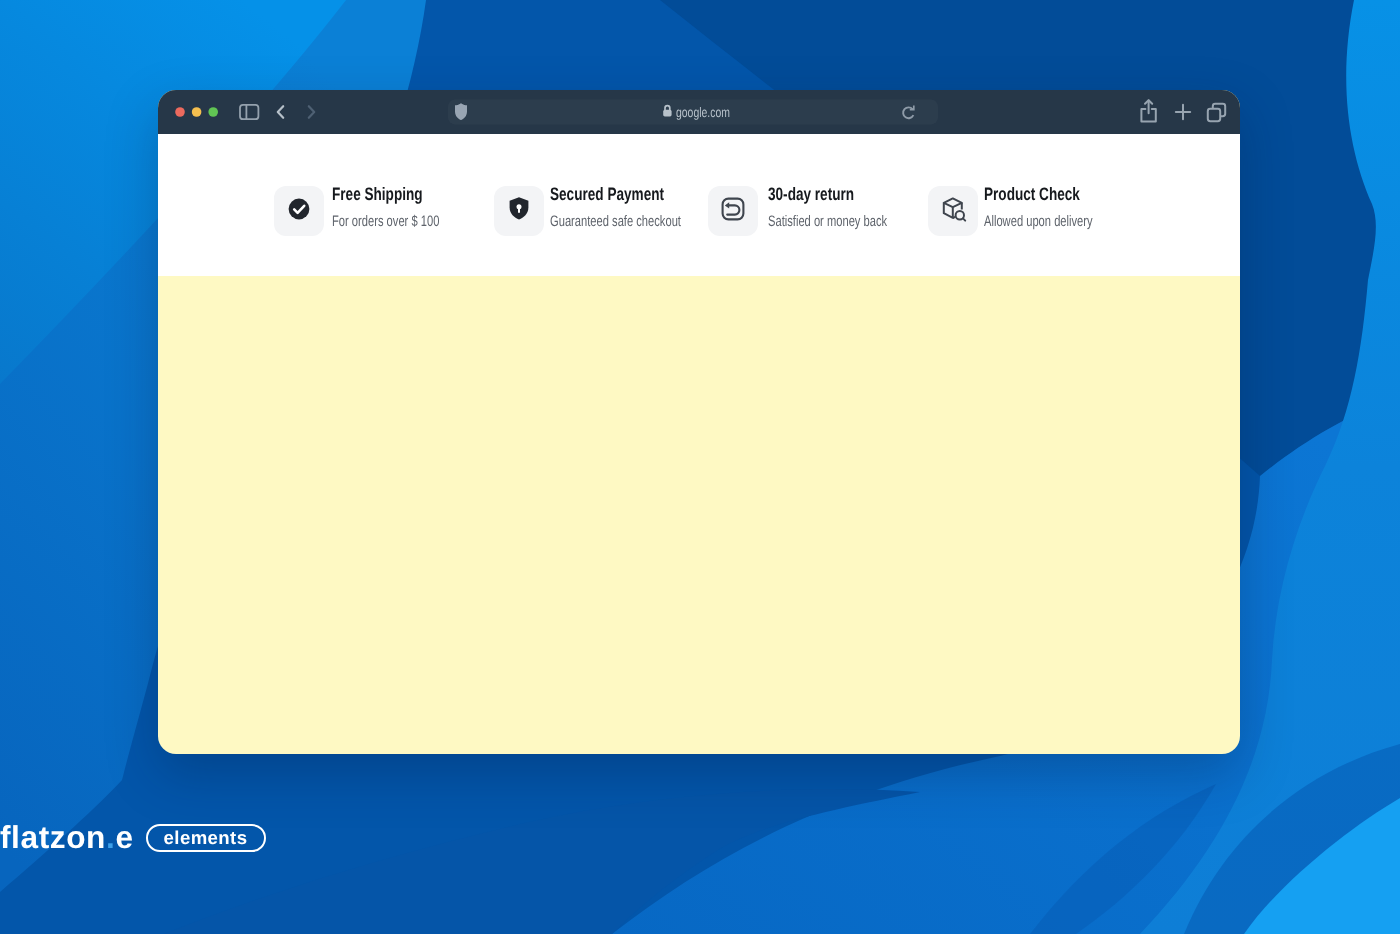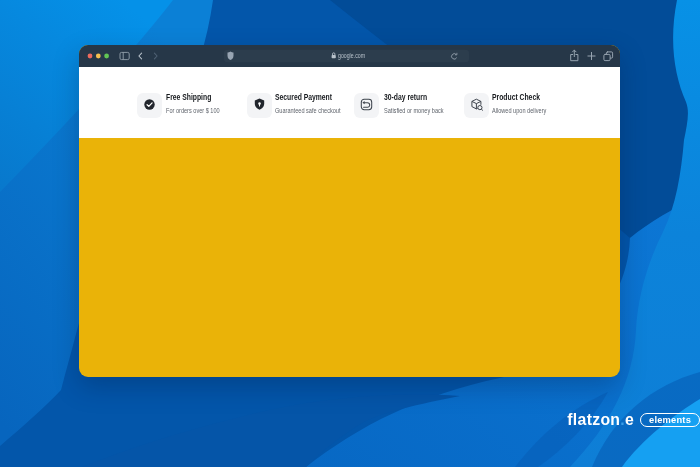--- a/index.html
+++ b/index.html
@@ -1,29 +1,29 @@
 <!DOCTYPE html>
 <html><head>
 <meta charset="utf-8">
 <style>
   html,body{margin:0;padding:0}
   body{width:700px;height:467px;overflow:hidden;position:relative;
        font-family:"Liberation Sans",sans-serif;background:#0356AA}
   #bg{position:absolute;left:0;top:0;width:700px;height:467px}
   #win{position:absolute;left:79px;top:45px;width:541px;height:331.5px;
-       border-radius:9px;overflow:hidden;background:#eab308;
+       border-radius:9px;overflow:hidden;background:#fef9c3;
        box-shadow:0 10px 26px rgba(3,25,66,.28)}
   #hdr{position:absolute;left:0;top:0;width:541px;height:22px;background:#263748}
   #strip{position:absolute;left:0;top:22px;width:541px;height:71px;background:#FFFFFF}
   .isq{position:absolute;width:25px;height:25px;border-radius:6px;background:#F3F4F6}
   .t1{position:absolute;font-size:9px;font-weight:bold;color:#16191D;white-space:nowrap;
       transform:scaleX(0.755);transform-origin:0 0}
   .t2{position:absolute;font-size:7.6px;color:#5E636B;white-space:nowrap;
       transform:scaleX(0.735);transform-origin:0 0}
-  #logo{position:absolute;left:0;top:409px;width:700px;text-align:right}
+  #logo{position:absolute;left:0;top:409px;width:700px;text-align:left}
   #brand{display:inline-block;vertical-align:middle;position:relative;top:1.5px;font-size:15.8px;font-weight:bold;color:#fff;letter-spacing:.3px}
   #brand .dot{color:#3C9FE8}
   #pill{display:inline-block;vertical-align:middle;margin-left:6px;position:relative;top:1px;border:1.2px solid #fff;
         border-radius:8px;height:12.5px;line-height:12.5px;padding:0 8px;
         font-size:9.3px;font-weight:bold;color:#fff;letter-spacing:.2px}
 </style>
 </head>
 <body>
 <svg id="bg" viewBox="0 0 700 467" preserveAspectRatio="none">
   <defs>

